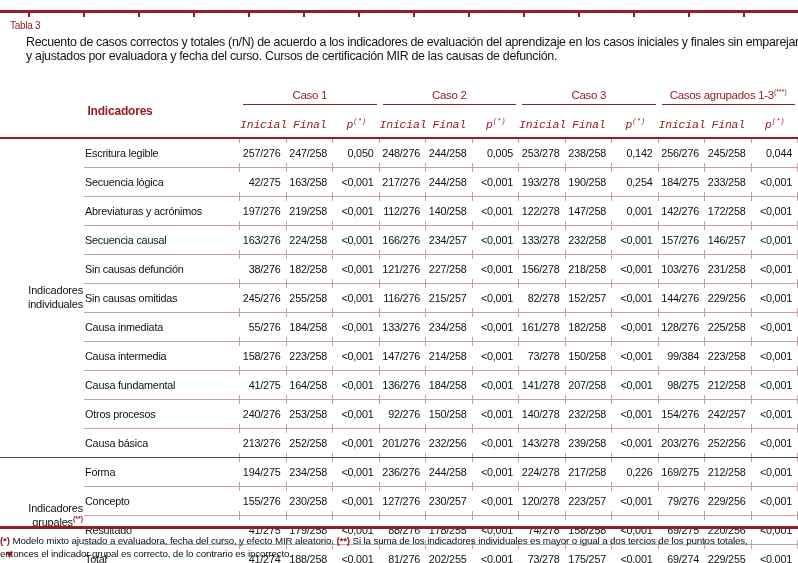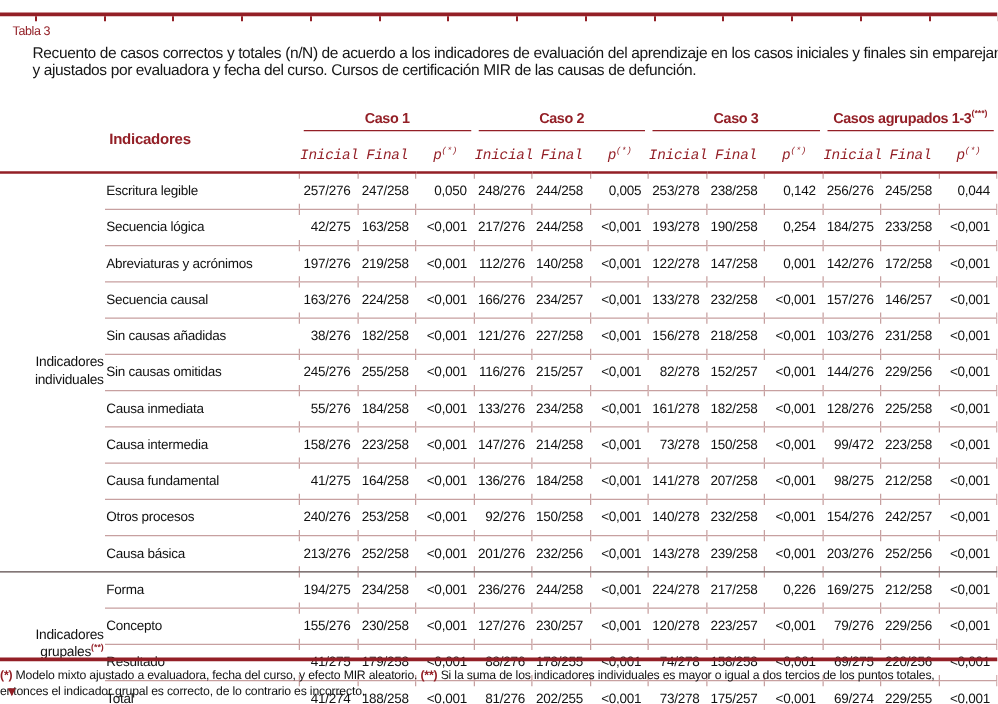--- a/index.html
+++ b/index.html
@@ -15,21 +15,21 @@
 
   table{position:absolute;top:85px;left:0;width:798px;border-collapse:collapse;table-layout:fixed;}
   col.c-group{width:84px}
   col.c-label{width:156px}
   col.c-data{width:46.5px}
 
   th{padding:0;font-weight:normal;}
   .th-ind{color:var(--accent);font-weight:bold;font-size:12px;text-align:center;border-bottom:2px solid var(--accent);}
   .th-case{vertical-align:top;padding-top:2px;height:24px;}
   .th-case .cu{margin:0 3px;padding:2px 0 3px;border-bottom:1.5px solid var(--accent);color:var(--accent);
-    font-weight:bold;font-size:11.5px;text-align:center;white-space:nowrap;letter-spacing:-0.3px;}
+    font-weight:normal;font-size:11.5px;text-align:center;white-space:nowrap;letter-spacing:-0.3px;}
   .th-sub{color:var(--accent);font-style:italic;font-size:11.5px;text-align:center;border-bottom:2px solid var(--accent);height:26px;font-family:Liberation Mono, monospace;}
 
   tbody td{height:26px;font-size:10.8px;color:#111;border-bottom:1px solid var(--rose);}
   td.group{text-align:right;border-bottom:none;line-height:1.25;font-size:11px;}
   td.group-line{border-bottom:1px solid var(--hardline);}
   tr.hard td{border-bottom:1px solid var(--hardline);}
   tr.last td{border-bottom:none;}
   td.rowlabel{text-align:left;}
   td.val{text-align:right;padding-right:6px;}
   .tickR{background-image:linear-gradient(var(--rose),var(--rose)),linear-gradient(var(--rose),var(--rose));
@@ -155,21 +155,21 @@
           <td class="val tickR">234/257</td>
           <td class="val tickR">&lt;0,001</td>
           <td class="val tickR">133/278</td>
           <td class="val tickR">232/258</td>
           <td class="val tickR">&lt;0,001</td>
           <td class="val tickR">157/276</td>
           <td class="val tickR">146/257</td>
           <td class="val tickR">&lt;0,001</td>
         </tr>
         <tr>
-          <td class="rowlabel tickR">Sin causas añadidas</td>
+          <td class="rowlabel tickR">Sin causas defunción</td>
           <td class="val tickR">38/276</td>
           <td class="val tickR">182/258</td>
           <td class="val tickR">&lt;0,001</td>
           <td class="val tickR">121/276</td>
           <td class="val tickR">227/258</td>
           <td class="val tickR">&lt;0,001</td>
           <td class="val tickR">156/278</td>
           <td class="val tickR">218/258</td>
           <td class="val tickR">&lt;0,001</td>
           <td class="val tickR">103/276</td>
@@ -210,21 +210,21 @@
           <td class="rowlabel tickR">Causa intermedia</td>
           <td class="val tickR">158/276</td>
           <td class="val tickR">223/258</td>
           <td class="val tickR">&lt;0,001</td>
           <td class="val tickR">147/276</td>
           <td class="val tickR">214/258</td>
           <td class="val tickR">&lt;0,001</td>
           <td class="val tickR">73/278</td>
           <td class="val tickR">150/258</td>
           <td class="val tickR">&lt;0,001</td>
-          <td class="val tickR">99/472</td>
+          <td class="val tickR">99/384</td>
           <td class="val tickR">223/258</td>
           <td class="val tickR">&lt;0,001</td>
         </tr>
         <tr>
           <td class="rowlabel tickR">Causa fundamental</td>
           <td class="val tickR">41/275</td>
           <td class="val tickR">164/258</td>
           <td class="val tickR">&lt;0,001</td>
           <td class="val tickR">136/276</td>
           <td class="val tickR">184/258</td>

